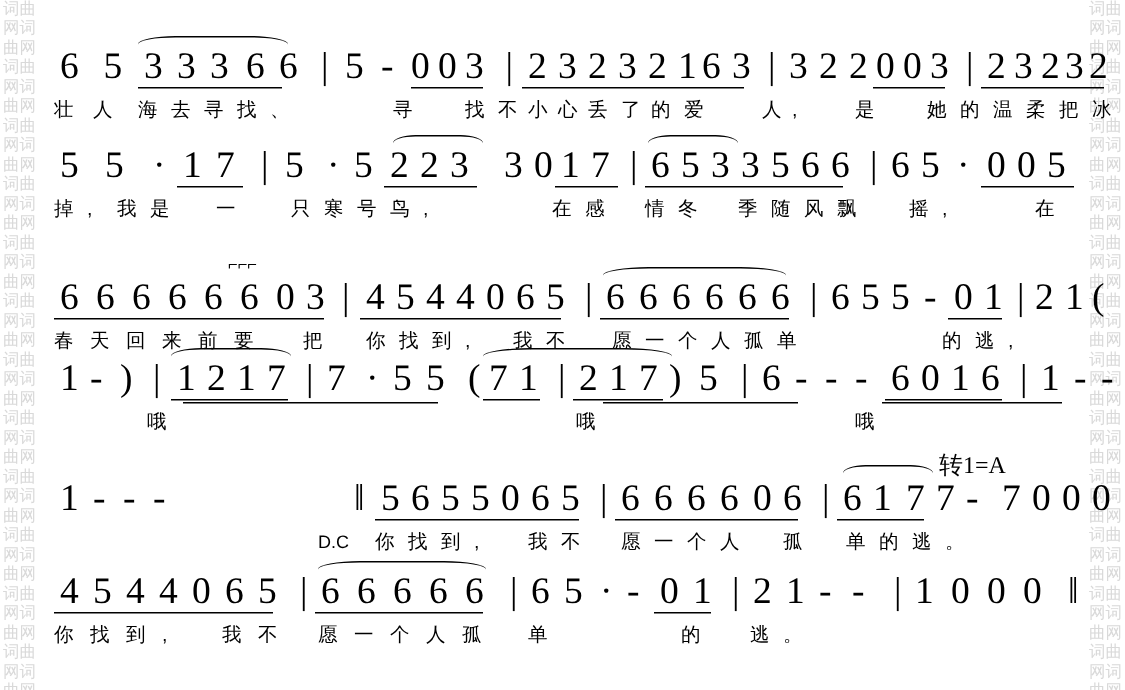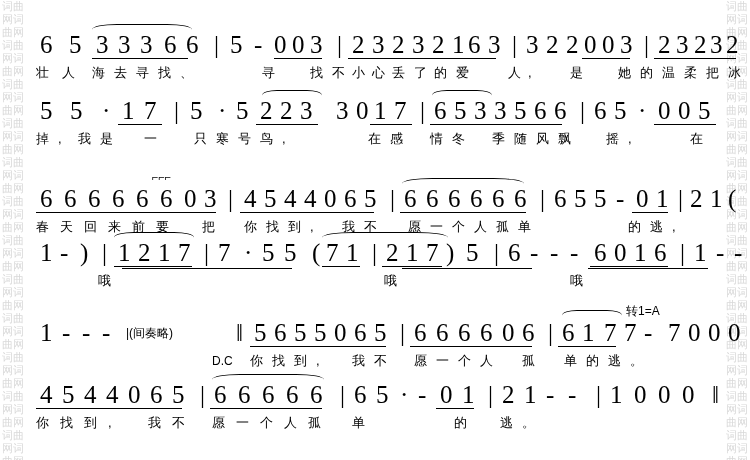--- a/index.html
+++ b/index.html
@@ -87,22 +87,22 @@
     position: absolute;
     font-size: 11px;
     font-family: "Liberation Sans", sans-serif;
   }
   .small {
     font-size: 12px;
     font-family: "Liberation Sans", sans-serif;
   }
   .mark-text {
     position: absolute;
-    font-family: Liberation Sans, sans-serif;
-    font-size: 12px;
+    font-family: Liberation Serif, serif;
+    font-size: 16px;
   }
 </style>
 </head>
 <body>
 
 <div id="sheet">
 
   <div class="wm-col wm-left">词曲网词曲网词曲网词曲网词曲网词曲网词曲网词曲网词曲网词曲网词曲网词曲网词曲网词曲网词曲网词曲网词曲网词曲网词曲网词曲网词曲网词曲网词曲网词曲网词曲网词曲网词曲网词曲网词曲网词曲网词曲网词曲网词曲网词曲网词曲网词曲网词曲网词曲网词曲网词曲网词曲网词曲网词曲网词曲网词曲网词曲网词曲网词曲网词曲网词曲网词曲网词曲网词曲网词曲网词曲网词曲网词曲网词曲网词曲网词曲网</div>
   <div class="wm-col wm-right">词曲网词曲网词曲网词曲网词曲网词曲网词曲网词曲网词曲网词曲网词曲网词曲网词曲网词曲网词曲网词曲网词曲网词曲网词曲网词曲网词曲网词曲网词曲网词曲网词曲网词曲网词曲网词曲网词曲网词曲网词曲网词曲网词曲网词曲网词曲网词曲网词曲网词曲网词曲网词曲网词曲网词曲网词曲网词曲网词曲网词曲网词曲网词曲网词曲网词曲网词曲网词曲网词曲网词曲网词曲网词曲网词曲网词曲网词曲网词曲网</div>
 
@@ -369,21 +369,20 @@
     </div>
   </div>
 
   <div class="row" style="top:306px;">
     <div class="numline">
       <span class="mark-text" style="left:604px;top:-12px;">转1=A</span>
       <span style="left:18px;top:10px;">1</span>
       <span style="left:40px;top:10px;">-</span>
       <span style="left:60px;top:10px;">-</span>
       <span style="left:80px;top:10px;">-</span>
-      <span style="left:104px;top:10px;" class="small">|(间奏略)</span>
       <span style="left:214px;top:10px;">‖</span>
       <span style="left:232px;top:10px;">5</span>
       <span style="left:252px;top:10px;">6</span>
       <span style="left:272px;top:10px;">5</span>
       <span style="left:292px;top:10px;">5</span>
       <span style="left:312px;top:10px;">0</span>
       <span style="left:332px;top:10px;">6</span>
       <span style="left:352px;top:10px;">5</span>
       <span style="left:378px;top:10px;">|</span>
       <span style="left:392px;top:10px;">6</span>

